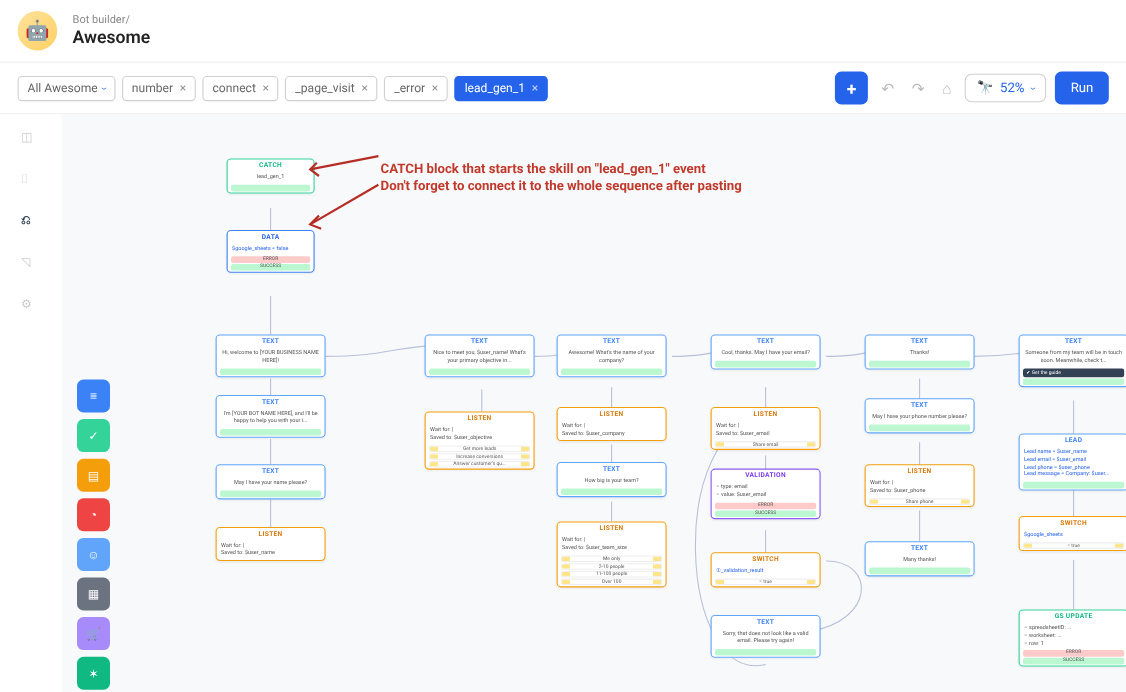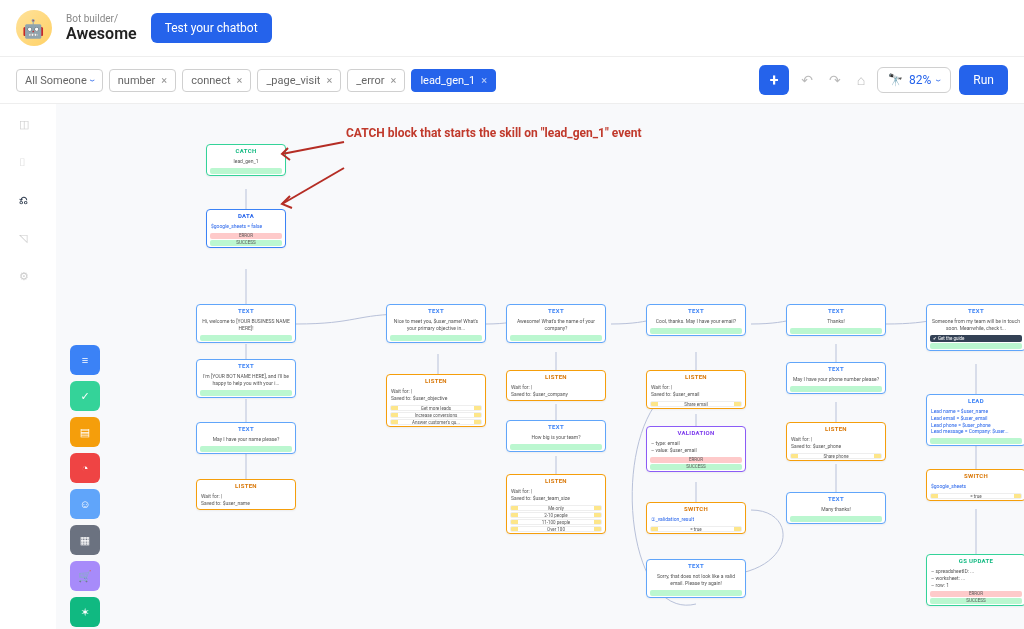--- a/index.html
+++ b/index.html
@@ -51,26 +51,25 @@
 </style>
 </head>
 <body>
 
 <div class="top-header">
   <div class="logo-circle">🤖</div>
   <div>
     <div class="bc-label">Bot builder/</div>
     <div class="page-title">Awesome</div>
   </div>
-  <button class="btn btn-primary">Test your chatbot</button>
 </div>
 
 <div class="toolbar">
   <div class="pill">
-    <span>All Someone</span>
+    <span>All Awesome</span>
       <span class="chev">›</span>
   </div>
   <div class="pill">
       <span>number</span>
       <span class="x">×</span>
     </div>
   <div class="pill">
       <span>connect</span>
       <span class="x">×</span>
     </div>
@@ -87,39 +86,40 @@
       <span class="x">×</span>
     </div>
 
   <div class="toolbar-right">
     <div class="sq-btn">+</div>
     <div class="icon-btn">↶</div>
     <div class="icon-btn">↷</div>
     <div class="icon-btn">⌂</div>
     <div class="zoom-pill">
       <span class="faint">🔭</span>
-      <span>82%</span>
+      <span>52%</span>
         <span class="chev">›</span>
     </div>
     <button class="btn btn-blue">Run</button>
   </div>
 </div>
 
 <div class="workspace">
   <div class="left-rail">
     <div class="r-ic">◫</div>
     <div class="r-ic">⌷</div>
     <div class="r-ic active">⎌</div>
     <div class="r-ic">◹</div>
     <div class="r-ic">⚙</div>
   </div>
 
   <div class="canvas">
 
-    <div class="anno" style="left:290px;top:22px;font-size:12px">CATCH block that starts the skill on "lead_gen_1" event</div>
+    <div class="anno" style="left:290px;top:42px;font-size:12px">CATCH block that starts the skill on "lead_gen_1" event</div>
+    <div class="anno" style="left:290px;top:58px;font-size:12px">Don't forget to connect it to the whole sequence after pasting</div>
     <svg class="anno" style="left:220px;top:30px" width="70" height="80">
       <path d="M68 8 L6 20" stroke="#b52d24" stroke-width="2"></path>
         <path d="M12 14 L6 20 L14 26" stroke="#b52d24" stroke-width="2" fill="none"></path>
       <path d="M68 34 L6 70" stroke="#b52d24" stroke-width="2"></path>
         <path d="M14 62 L6 70 L16 74" stroke="#b52d24" stroke-width="2" fill="none"></path>
     </svg>
 
     <svg class="edges">
       <path d="M190 85 L190 105"></path>
         <path d="M190 165 L190 200"></path>

